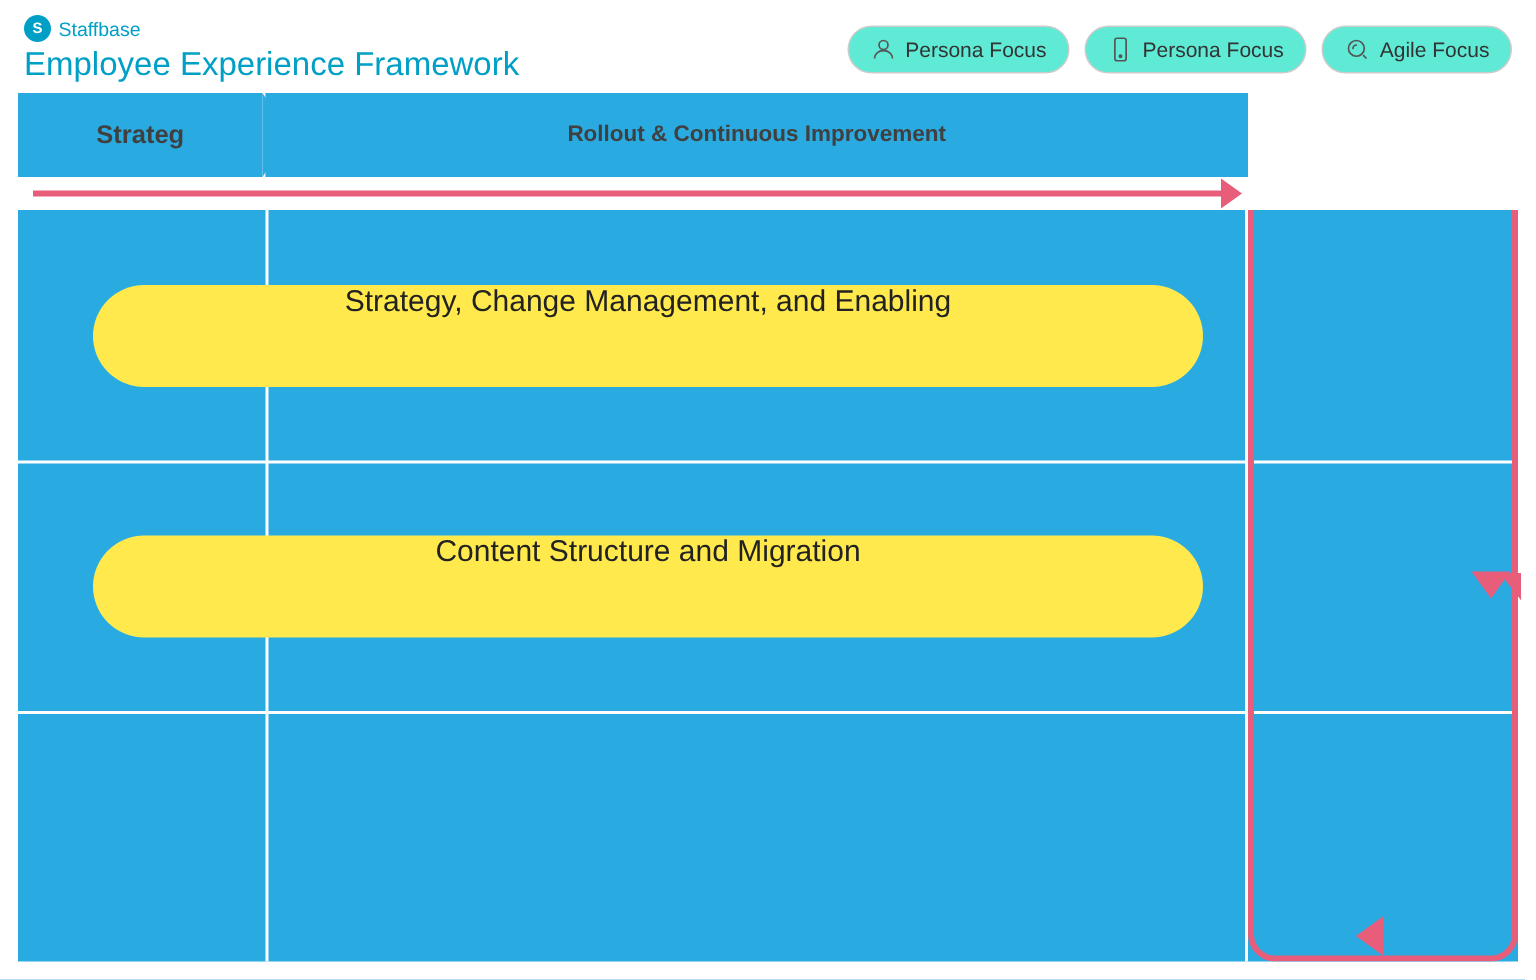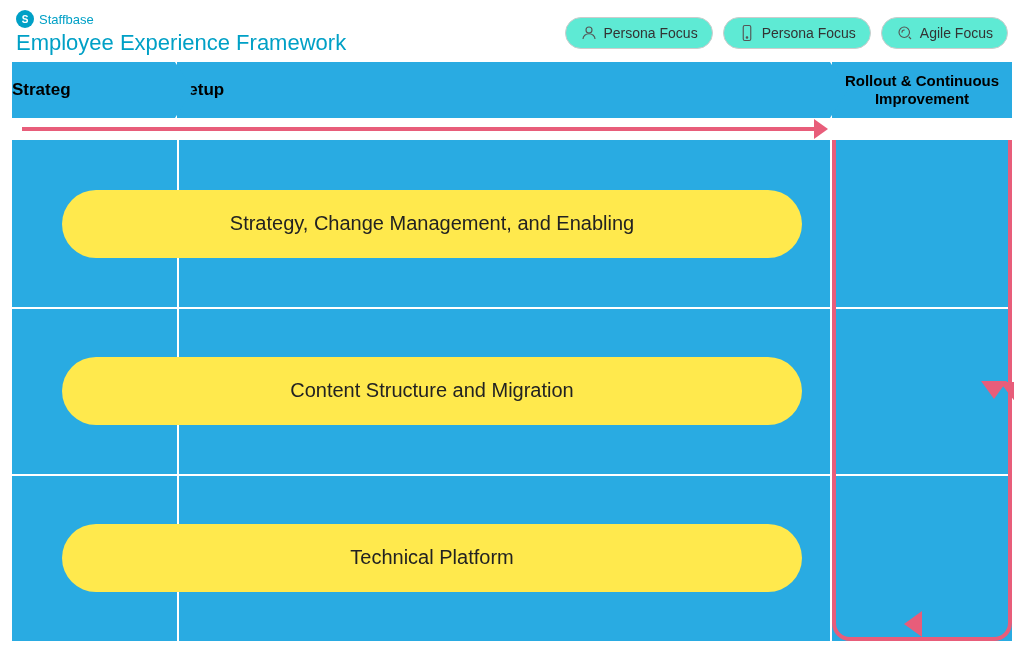--- a/index.html
+++ b/index.html
@@ -97,23 +97,24 @@
     
     #phase-header {
       display: grid;
       grid-template-columns: 165px 1fr 180px;
       height: 56px;
       margin-bottom: 0;
     }
     .phase-cell {
       display: flex;
       align-items: center;
+      justify-content: center;
       font-weight: 700;
       font-size: 17px;
-      color: #000000;
+      color: #404040;
       background: #29abe2;
       border-right: 2px solid #fff;
       position: relative;
     }
     .phase-cell:last-child {
       border-right: none;
     }
     
     .arrow-right {
       position: absolute;
@@ -132,21 +133,21 @@
       position: relative;
       height: 28px;
       margin-bottom: 0;
     }
 
     
     .pill {
       background: #ffe94d;
       border-radius: 40px;
       display: flex;
-      align-items: center;
+      align-items: flex-start;
       justify-content: center;
       font-size: 20px;
       font-weight: 400;
       color: #222;
       height: 68px;
       position: absolute;
     }
 
     
     .vline {
@@ -206,24 +207,20 @@
     </div>
   </div>
 
   <div id="framework">
 
     <div id="phase-header">
       <div class="phase-cell">
         <span>Strateg</span>
         <div class="arrow-right"></div>
       </div>
-      <div class="phase-cell">
-        <span>Setup</span>
-        <div class="arrow-right"></div>
-      </div>
       <div class="phase-cell" style="background:#29abe2; font-size:15px; text-align:center; line-height:1.2; font-weight:700;">
         <span>Rollout &amp; Continuous Improvement</span>
       </div>
     </div>
 
     <div id="red-arrow-row" style="position:relative; height:22px;">
 
       <div style="position:absolute; top:50%; transform:translateY(-50%); left:10px; width:calc(100% - 198px); height:4px; background:#e85d7a;"></div>
 
       <div style="position:absolute; top:50%; transform:translateY(-50%); left:calc(100% - 198px); width:0; height:0; border-top:10px solid transparent; border-bottom:10px solid transparent; border-left:14px solid #e85d7a;"></div>
@@ -244,25 +241,20 @@
           <span>Strategy, Change Management, and Enabling</span>
         </div>
       </div>
 
       <div style="position:absolute; top:33.33%; left:0; right:0; height:33.33%; display:flex; align-items:center;">
         <div class="pill" style="left:50px; right:210px; top:50%; transform:translateY(-50%);">
           <span>Content Structure and Migration</span>
         </div>
       </div>
 
-      <div style="position:absolute; top:66.66%; left:0; right:0; height:33.34%; display:flex; align-items:center;">
-        <div class="pill" style="left:50px; right:210px; top:50%; transform:translateY(-50%);">
-          <span>Technical Platform</span>
-        </div>
-      </div>
 
       <div style="position:absolute; right:0; top:0; bottom:0; width:180px; border:4px solid #e85d7a; border-top:none; border-radius:0 0 18px 18px; pointer-events:none;">
       </div>
 
       <div style="position:absolute; right:-2px; top:50%; transform:translateY(-50%); width:0; height:0; border-left:14px solid transparent; border-right:0px solid transparent; border-top:18px solid #e85d7a; filter:drop-shadow(0 0 0 #e85d7a);">
       </div>
 
       <div style="position:absolute; right:5px; top:48%; width:0; height:0; border-left:13px solid transparent; border-right:13px solid transparent; border-top:18px solid #e85d7a;">
       </div>
 

